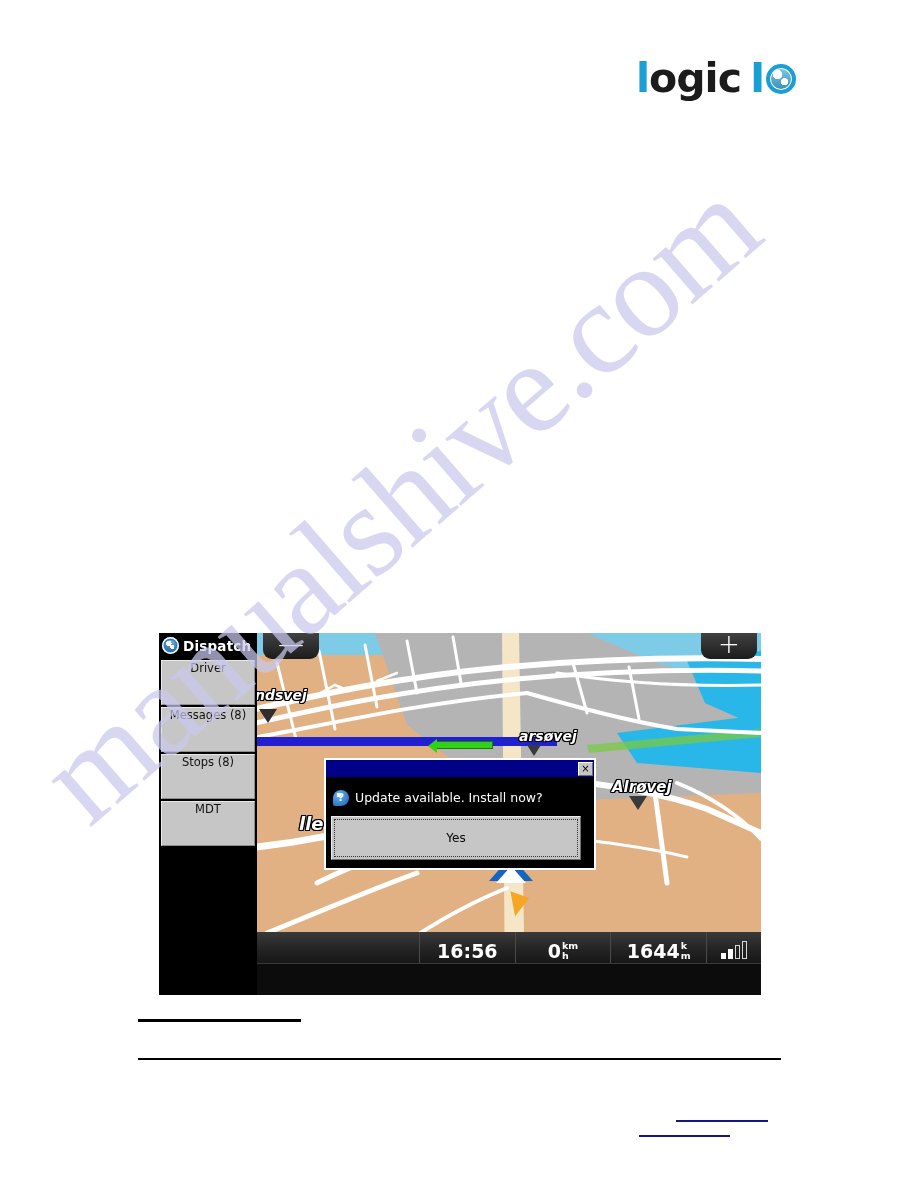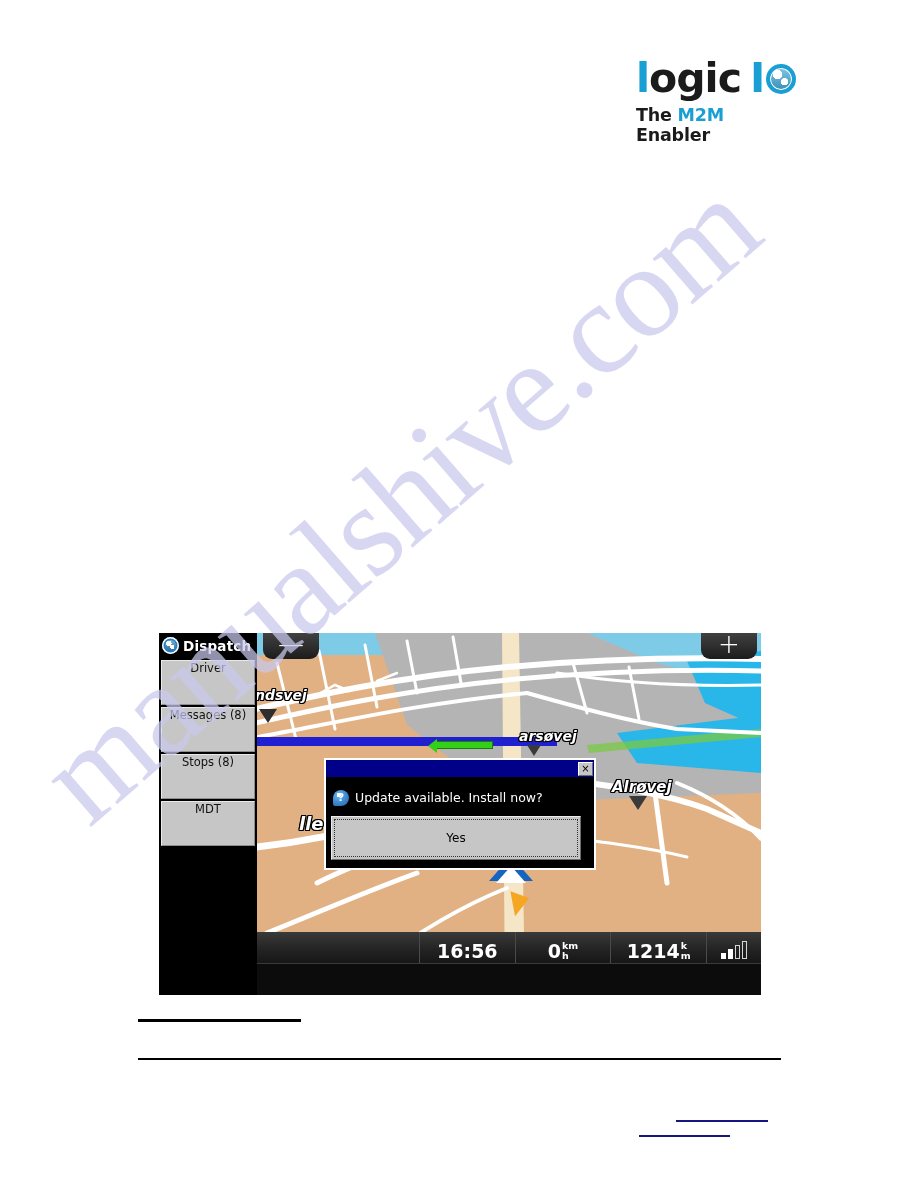--- a/index.html
+++ b/index.html
@@ -399,21 +399,20 @@
 
 <div id="logo-block">
   <div class="logo-main">
     <span class="logo-l">l</span>
       <span>ogic</span>
     <span class="logo-io">
       <span>I</span>
       <span class="logo-globe"></span>
     </span>
   </div>
-  <div class="logo-tag"><span>The </span><span class="m2m">M2M</span><span> Enabler</span></div>
 </div>
 
 <div id="device">
 
   <div id="sidebar">
     <div id="sidebar-header">
       <span class="globe-sm"></span>
       <span id="sidebar-title">Dispatch</span>
     </div>
     <div class="side-btn">
@@ -509,21 +508,21 @@
       <span>16:56</span>
     </div>
     <div class="status-cell">
       <span>0</span>
       <span class="unit-stack">
         <span>km</span>
         <span>h</span>
       </span>
     </div>
     <div class="status-cell">
-      <span>1214</span>
+      <span>1644</span>
       <span class="unit-stack">
         <span>k</span>
         <span>m</span>
       </span>
     </div>
     <div class="status-cell sig">
       <span id="signal-bars">
         <i class="b1"></i>
           <i class="b2"></i>
           <i class="b3"></i>

